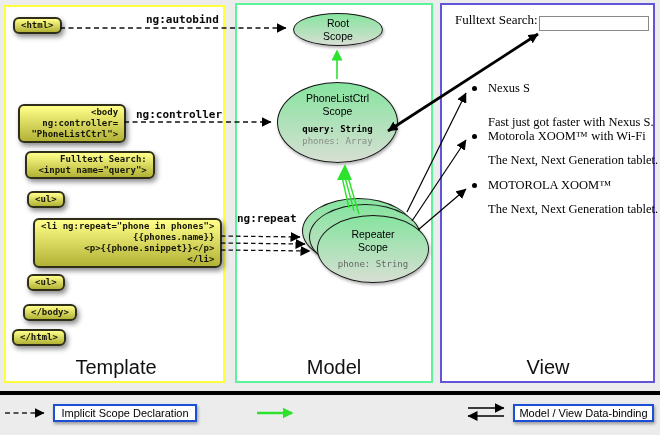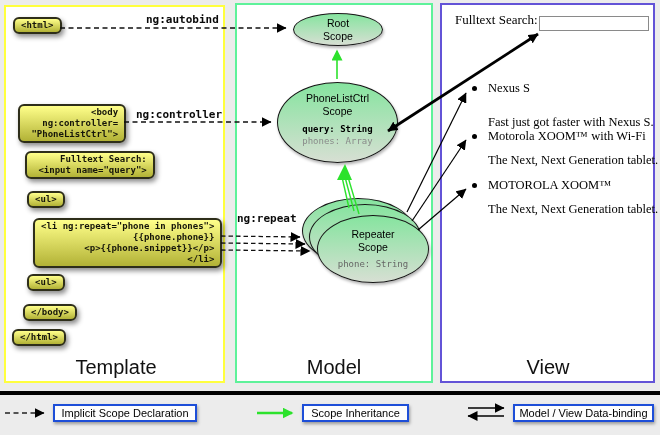--- a/index.html
+++ b/index.html
@@ -48,21 +48,21 @@
   <div class="col-label" style="left:468px;top:356px;width:160px;">View</div>
 
   <div class="codebox" style="left:13px;top:17px;">&lt;html&gt;</div>
 
   <div class="codebox" style="left:18px;top:104px;"><div>&lt;body</div><div> ng:controller=</div><div> "PhoneListCtrl"&gt;</div></div>
 
   <div class="codebox" style="left:25px;top:151px;"><div>Fulltext Search:</div><div> &lt;input name="query"&gt;</div></div>
 
   <div class="codebox" style="left:27px;top:191px;">&lt;ul&gt;</div>
 
-  <div class="codebox" style="left:33px;top:218px;"><div>&lt;li ng:repeat="phone in phones"&gt;</div><div>  {{phone.phone}}</div><div>  &lt;p&gt;{{phone.snippet}}&lt;/p&gt;</div><div>&lt;/li&gt;</div></div>
+  <div class="codebox" style="left:33px;top:218px;"><div>&lt;li ng:repeat="phone in phones"&gt;</div><div>  {{phones.name}}</div><div>  &lt;p&gt;{{phone.snippet}}&lt;/p&gt;</div><div>&lt;/li&gt;</div></div>
 
   <div class="codebox" style="left:27px;top:274px;">&lt;ul&gt;</div>
   <div class="codebox" style="left:23px;top:304px;">&lt;/body&gt;</div>
   <div class="codebox" style="left:12px;top:329px;">&lt;/html&gt;</div>
 
   <div class="ng-label" style="left:146px;top:13px;">ng:autobind</div>
   <div class="ng-label" style="left:136px;top:108px;">ng:controller</div>
   <div class="ng-label" style="left:237px;top:212px;">ng:repeat</div>
 
   <div class="scope" style="left:293px;top:13px;width:90px;height:33px;">
@@ -101,21 +101,20 @@
   <span class="dot" style="left:472px;top:134px;"></span>
   <div class="serif view-title" style="left:488px;top:129px;">Motorola XOOM™ with Wi-Fi</div>
   <div class="serif view-desc" style="left:488px;top:153px;">The Next, Next Generation tablet.</div>
 
   <span class="dot" style="left:472px;top:183px;"></span>
   <div class="serif view-title" style="left:488px;top:178px;">MOTOROLA XOOM™</div>
   <div class="serif view-desc" style="left:488px;top:202px;">The Next, Next Generation tablet.</div>
 
   <div class="sep-line"></div>
   <div class="legend-box" style="left:53px;width:144px;">Implicit Scope Declaration</div>
-  <div class="legend-box" style="left:302px;width:107px;">Scope Inheritance</div>
   <div class="legend-box" style="left:513px;width:141px;">Model / View Data-binding</div>
 
   <svg class="overlay" width="660" height="435" viewBox="0 0 660 435">
     <defs>
       <marker id="ab" markerUnits="userSpaceOnUse" markerWidth="12" markerHeight="10" refX="9.5" refY="5" orient="auto">
         <path d="M0,0 L10,5 L0,10 z" fill="#000"></path>
       </marker>
       <marker id="abs" markerUnits="userSpaceOnUse" markerWidth="12" markerHeight="10" refX="9.5" refY="5" orient="auto-start-reverse">
         <path d="M0,0 L10,5 L0,10 z" fill="#000"></path>
       </marker>

